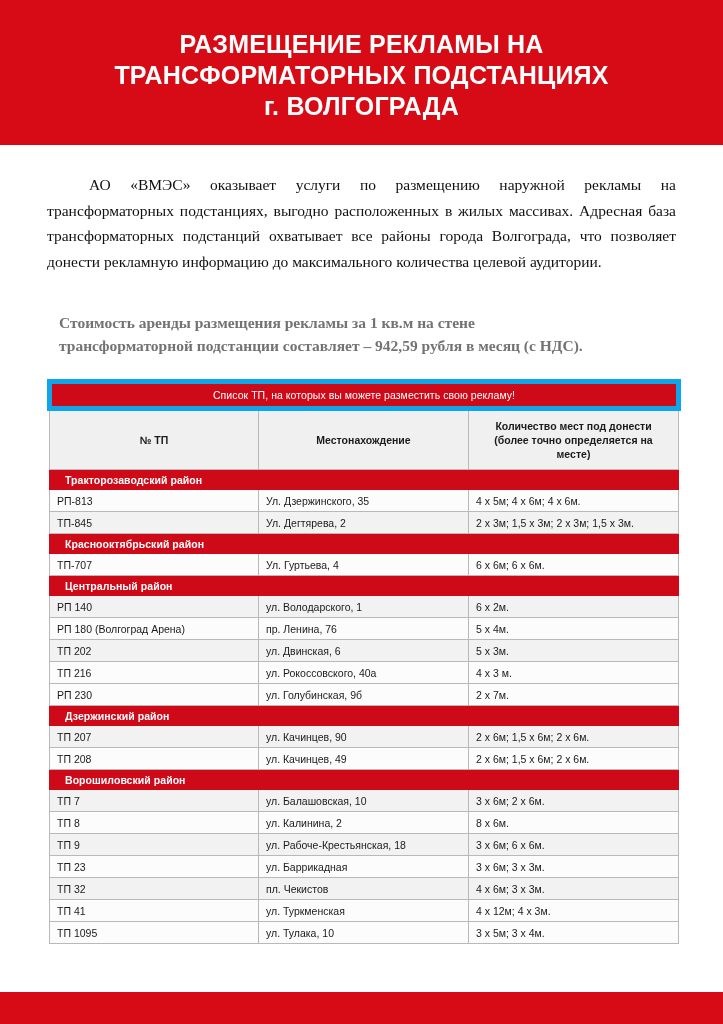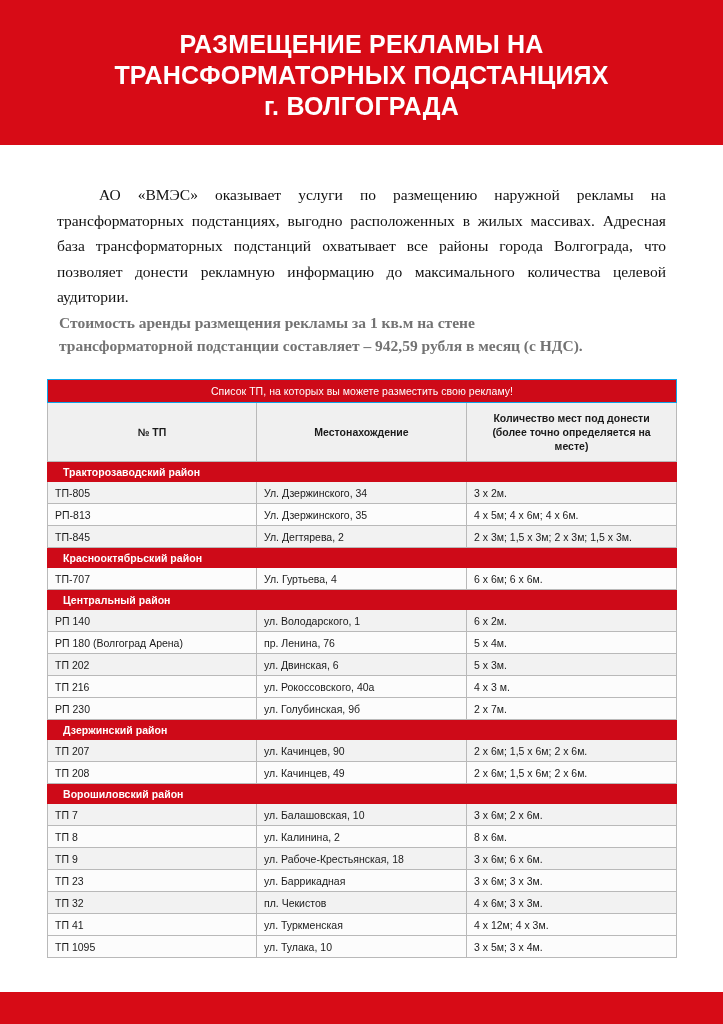--- a/index.html
+++ b/index.html
@@ -49,21 +49,21 @@
     top: 172px;
     width: 629px;
   }
   .intro-par {
     font-family: "Liberation Serif", serif;
     font-size: 15.5px;
     line-height: 25.5px;
     text-align: justify;
     text-indent: 42px;
     color: #111111;
-    margin: 10px;
+    margin: 0;
   }
   .price-par {
     position: absolute;
     left: 47px;
     top: 299px;
     width: 631px;
     font-family: "Liberation Serif", serif;
     font-weight: bold;
     font-size: 15.5px;
     line-height: 23px;
@@ -89,21 +89,21 @@
     border: 1px solid #b9b9b9;
     padding: 0;
     vertical-align: middle;
   }
   .col-1 { width: 209px; }
   .col-2 { width: 210px; }
   .col-3 { width: 210px; }
 
   .table-title td {
     background: #ce0a18;
-    border: 1px solid #0ea5e9;
+    border: 5px solid #0ea5e9;
     color: #ffffff;
     font-size: 10.5px;
     font-weight: normal;
     text-align: center;
     height: 22px;
     letter-spacing: 0.05px;
   }
 
   .col-head td {
     background: #f0f0f0;
@@ -182,25 +182,20 @@
       <td>
         <div>Количество мест под донести</div>
         <div>(более точно определяется на</div>
         <div>месте)</div>
       </td>
     </tr>
 
   <tr class="district">
         <td colspan="3">Тракторозаводский район</td>
       </tr>
-      <tr class="data-row odd">
-        <td>ТП-805</td>
-        <td>Ул. Дзержинского, 34</td>
-        <td>3 х 2м.</td>
-      </tr>
       <tr class="data-row even">
         <td>РП-813</td>
         <td>Ул. Дзержинского, 35</td>
         <td>4 х 5м; 4 х 6м; 4 х 6м.</td>
       </tr>
       <tr class="data-row odd">
         <td>ТП-845</td>
         <td>Ул. Дегтярева, 2</td>
         <td>2 х 3м; 1,5 х 3м; 2 х 3м; 1,5 х 3м.</td>
       </tr>

